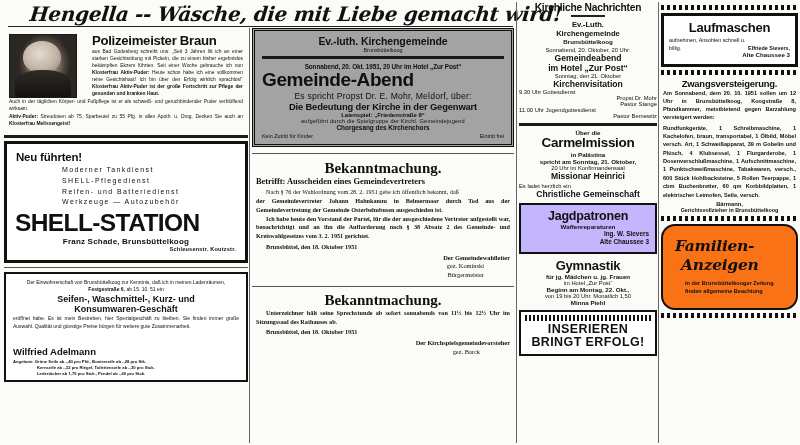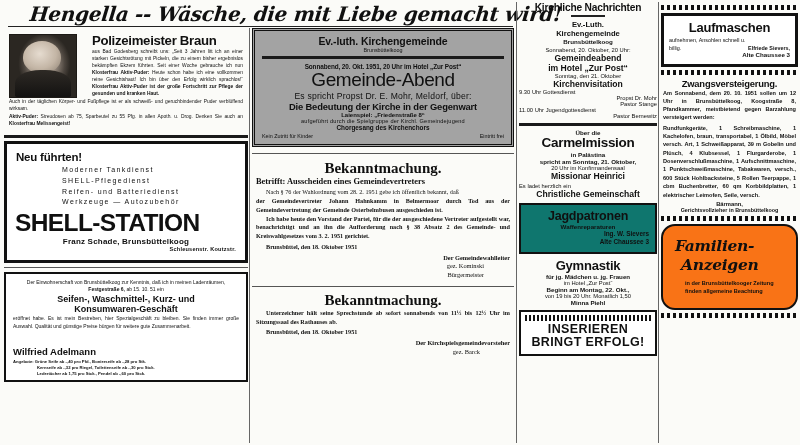--- a/index.html
+++ b/index.html
@@ -112,21 +112,21 @@
   .adelmann { border: 2px solid #111; padding: 5px 7px 4px; background: #fff; }
   .adel-h { font-weight: bold; font-size: 9px; line-height: 1.2; text-align: center; }
   .adel-sign { font-weight: bold; font-size: 9.5px; text-align: left; margin-top: 16px; }
   .adel-offer { font-size: 4.2px; line-height: 1.4; font-weight: bold; }
 
   
   .c2box { border: 3px double #111; padding: 4px 7px 5px; background: #a3a3a3; }
   .c2-eh { font-weight: bold; font-size: 10.5px; text-align: center; letter-spacing: -.1px; }
   .c2-esub { font-size: 5.4px; text-align: center; }
   .c2-date { font-weight: bold; font-size: 6.4px; text-align: center; letter-spacing: -.1px;}
-  .c2-gemeinde { font-weight: normal; font-size: 19px; text-align: center; line-height: 1.1; letter-spacing: -.4px; }
+  .c2-gemeinde { font-weight: bold; font-size: 19px; line-height: 1.1; letter-spacing: -.4px; }
   .c2-spricht { font-size: 8.6px; text-align: center; letter-spacing: .2px; }
   .c2-bedeutung { font-weight: bold; font-size: 9.4px; text-align: center; letter-spacing: -.15px; }
   .c2-laien { font-weight: bold; font-size: 6px; text-align: center; }
   .c2-auf { font-size: 5.6px; text-align: center; letter-spacing: .2px; }
   .c2-chor { font-weight: bold; font-size: 6.4px; text-align: center; }
   .c2-foot { display: flex; justify-content: space-between; font-size: 5.4px; margin-top: 2px; }
 
   .bek-title { font-family: "Liberation Serif", serif; font-weight: bold; font-size: 15px; text-align: center; line-height: 1.15; }
   .bek-betrifft { font-family: "Liberation Serif", serif; font-weight: bold; font-size: 8.4px; }
   .bek-p { font-family: "Liberation Serif", serif; font-size: 6.2px; line-height: 1.42; text-align: justify; }
@@ -137,21 +137,21 @@
   .c3-h { font-weight: bold; font-size: 10.2px; text-align: center; letter-spacing: -.2px; }
   .c3-rule { width: 34px; border-top: 2px solid #222; margin: 2px auto 3px; }
   .c3-b  { font-weight: bold; font-size: 7.6px; text-align: center; line-height: 1.2; }
   .c3-bs { font-weight: bold; font-size: 6.2px; text-align: center; }
   .c3-n  { font-size: 5.8px; text-align: center; }
   .c3-nl { font-size: 5.8px; }
   .c3-nr { font-size: 5.8px; text-align: right; }
   .c3-big { font-weight: bold; font-size: 13.5px; text-align: center; letter-spacing: -.3px; line-height: 1.1; }
   .c3-mid { font-weight: bold; font-size: 8.6px; text-align: center; }
 
-  .jagd { border: 2px solid #111; padding: 4px 6px 5px; background:#0f766e; }
+  .jagd { border: 2px solid #111; padding: 4px 6px 5px; background:#c4b5fd; }
   .jagd-h { font-weight: bold; font-size: 12.5px; text-align: center; letter-spacing: -.2px; }
   .jagd-s { font-weight: bold; font-size: 6.2px; text-align: center; }
   .jagd-n { font-weight: bold; font-size: 6.4px; text-align: right; line-height: 1.3; }
 
   .gym-h { font-weight: bold; font-size: 13px; text-align: center; letter-spacing: -.2px; }
   .inser {
     border: 2px solid #111; background: #fff; padding: 3px 4px 4px;
   }
   .inser-bar { height: 6px; background: repeating-linear-gradient(90deg,#111 0 2px,#fff 2px 4px); margin-bottom: 2px; }
   .inser-t { font-weight: bold; font-size: 12.5px; text-align: center; letter-spacing: .4px; line-height: 1.1; }

